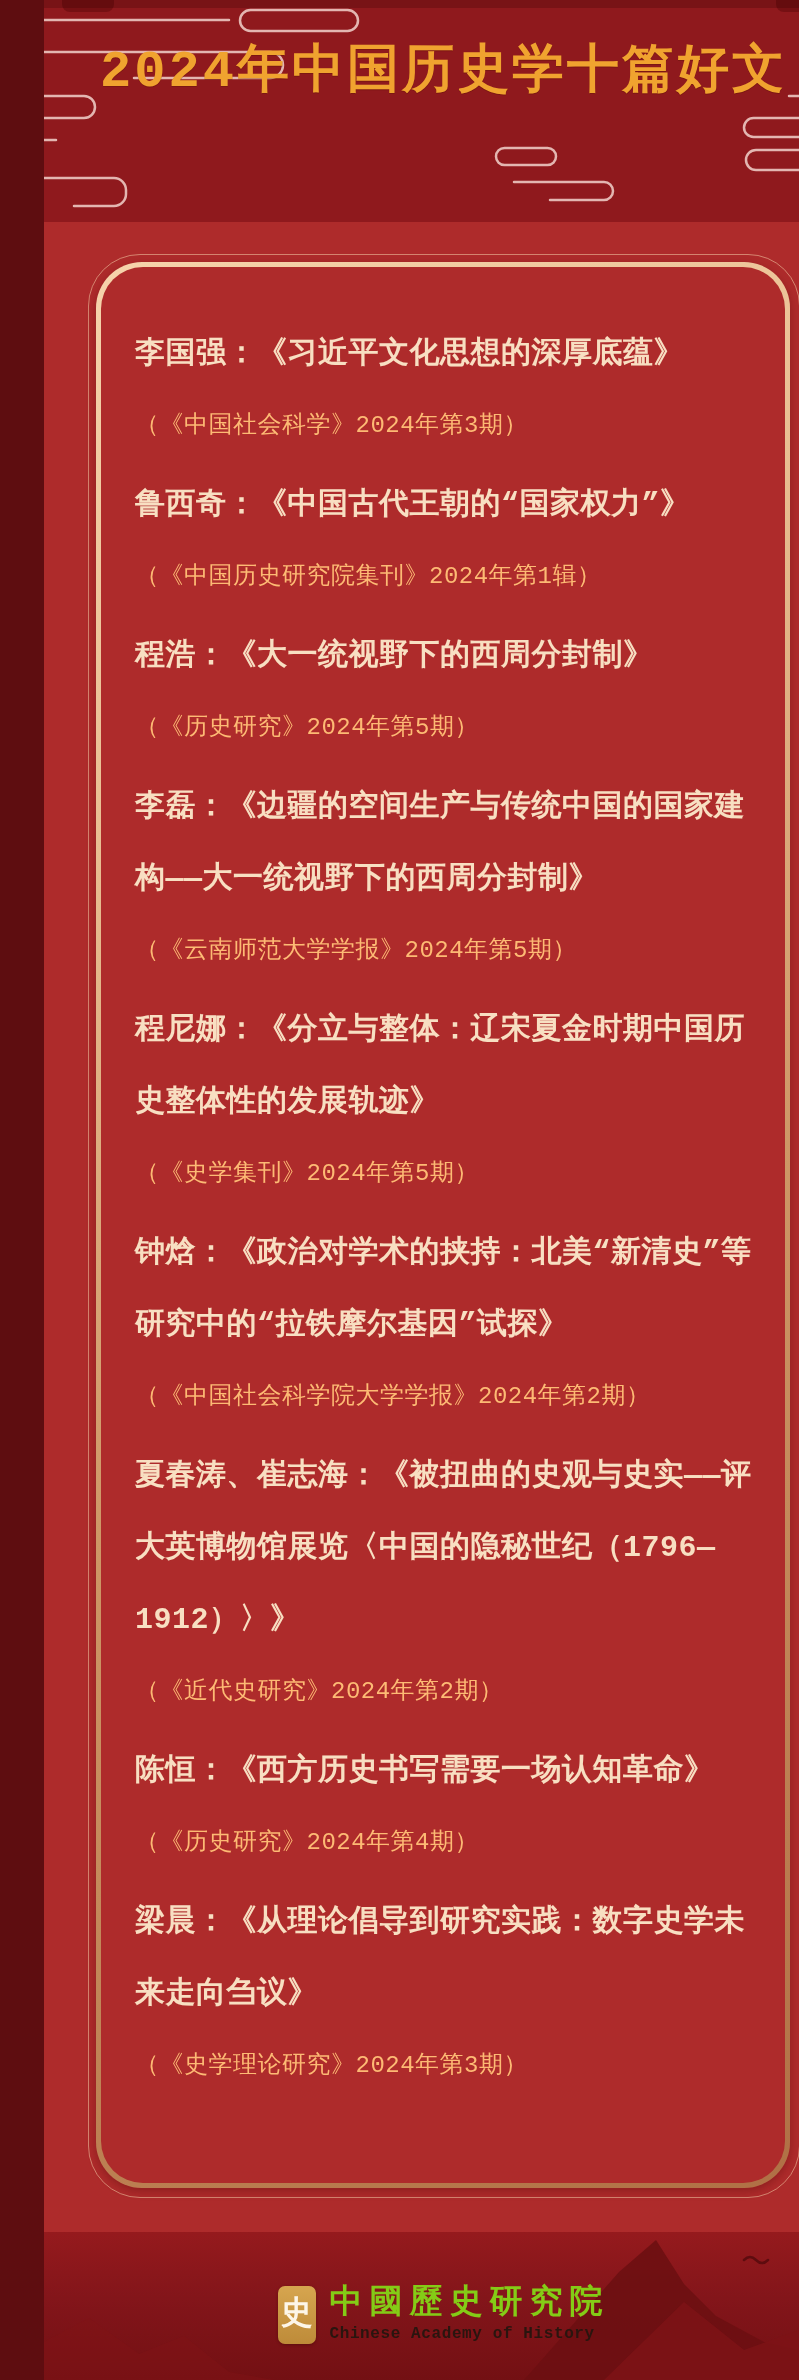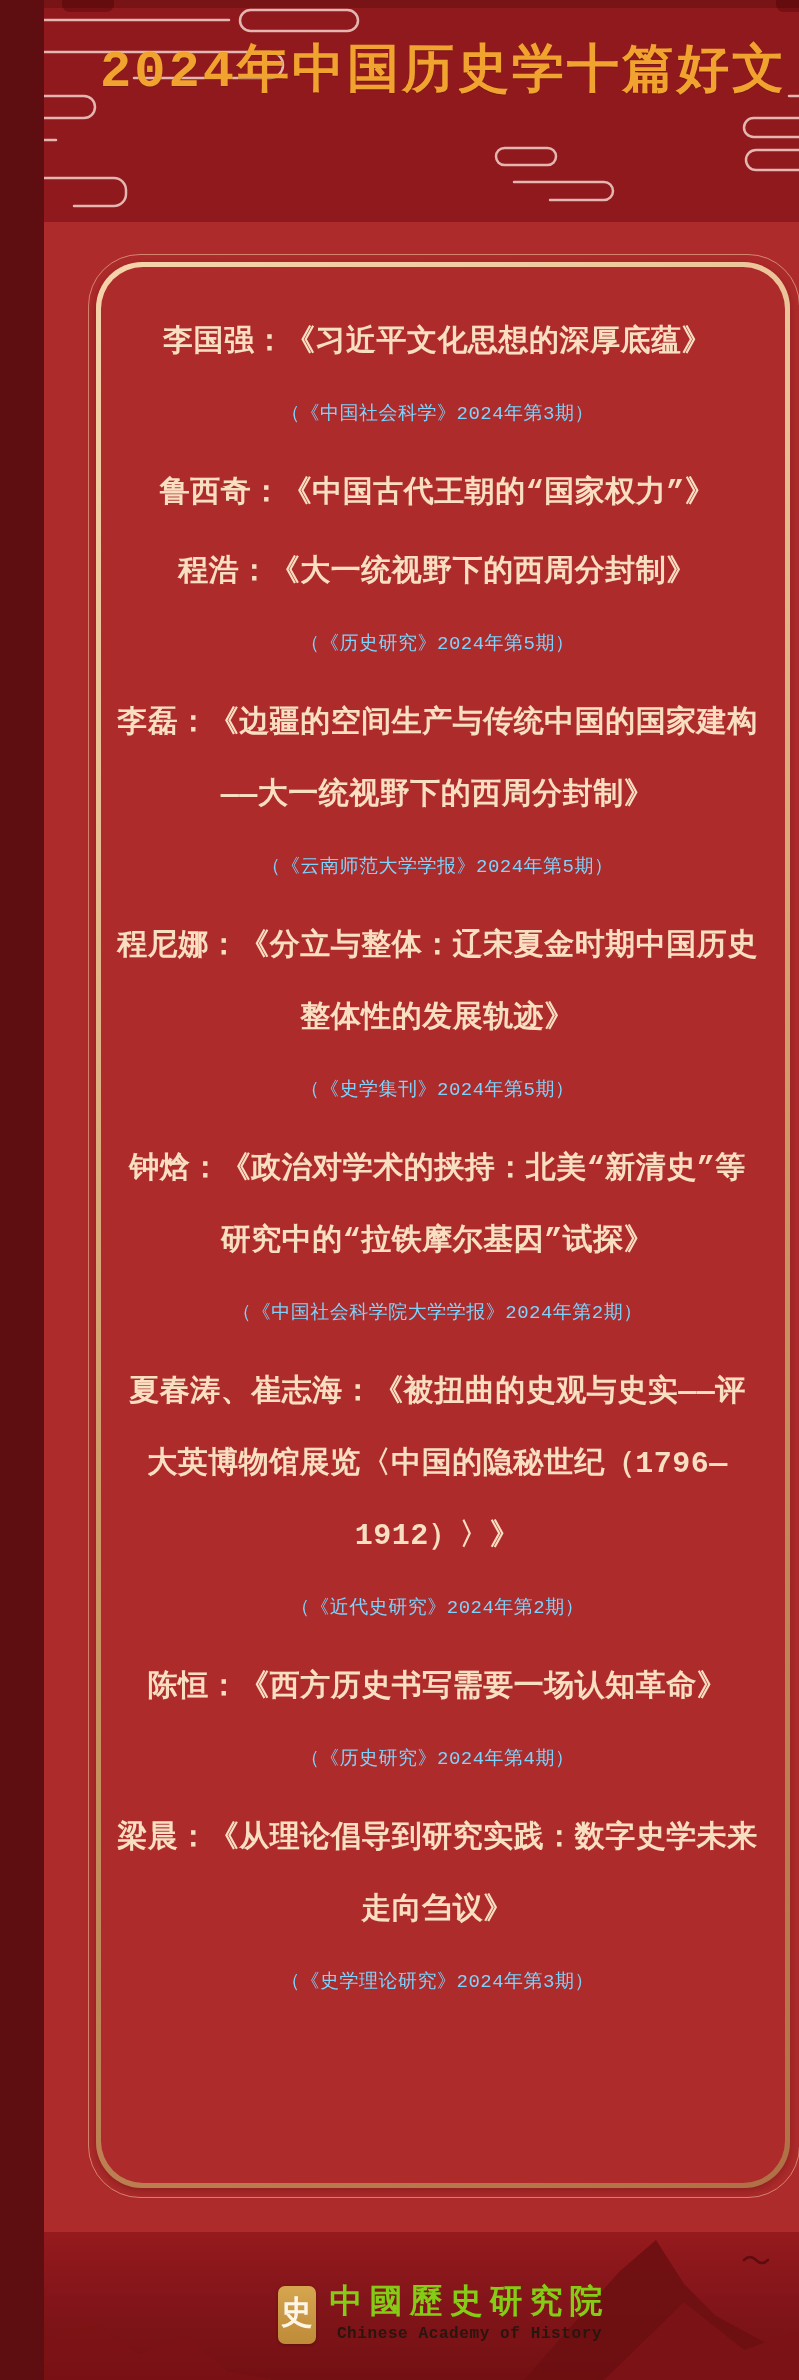--- a/index.html
+++ b/index.html
@@ -20,44 +20,44 @@
   .thin-outline{
     position:absolute;left:44px;top:254px;width:710px;height:1942px;
     border-radius:52px;border:1.5px solid rgba(244,206,168,.55);z-index:2;
   }
   .card-outer{
     position:absolute;left:52px;top:262px;width:694px;height:1926px;border-radius:46px;
     background:linear-gradient(150deg,#F6D3AB 0%,#E9BE92 25%,#CE9766 55%,#B07045 100%);
     box-shadow:0 3px 8px rgba(80,10,10,.35);z-index:2;
   }
   .card-inner{position:absolute;left:5px;top:5px;right:5px;bottom:5px;border-radius:42px;background:#AE2B2B;}
-  .article-list{position:absolute;left:0;top:0;right:0;padding:39px 26px 0 15px;text-align:center;}
+  .article-list{position:absolute;left:0;top:12px;right:0;padding:39px 26px 0 34px;}
   .article{margin:0 0 7px 0;}
   .article p{margin:0;line-height:72px;}
   .article-title{font-weight:bold;color:#F8DFC2;font-size:30px;letter-spacing:.5px;}
-  .article-citation{color:#7dd3fc;font-size:19px;letter-spacing:.5px;font-weight:normal;}
+  .article-citation{color:#fdba74;font-size:24px;letter-spacing:.5px;font-weight:normal;}
   .footer{
     position:absolute;top:2232px;left:0;width:799px;height:148px;z-index:3;
     background:linear-gradient(180deg,#951A1D 0%,#83151A 45%,#731013 100%);
   }
   .mountains{position:absolute;bottom:0;left:0;}
   .footer-logo{
     position:absolute;top:2286px;left:0;width:100%;z-index:6;
     display:flex;justify-content:center;align-items:center;gap:14px;
   }
   .seal{
     width:38px;height:58px;border-radius:7px;flex:0 0 auto;
     background:linear-gradient(180deg,#D6A54F 0%,#BE8B39 100%);
     display:flex;align-items:center;justify-content:center;
     box-shadow:0 1px 3px rgba(50,5,5,.4);
   }
   .seal-glyph{color:#FDF6E8;font-size:32px;font-weight:bold;line-height:1;}
   .org-text{display:flex;flex-direction:column;}
   .org-cn{font-size:33px;font-weight:bold;color:#84cc16;letter-spacing:7px;line-height:1.05;}
-  .org-en{font-size:16px;font-weight:bold;color:#2A150F;letter-spacing:.6px;margin-top:3px;text-align:center;}
+  .org-en{font-size:16px;font-weight:bold;color:#2A150F;letter-spacing:.6px;margin-top:3px;}
   .edge-shadow{
     position:absolute;top:222px;right:0;bottom:0;width:30px;z-index:5;
     background:linear-gradient(to right,rgba(60,0,5,0) 0%,rgba(55,0,5,.40) 100%);
   }
 </style>
 </head>
 <body>
 
 <div class="poster">
 
@@ -91,20 +91,21 @@
   <div class="card-outer">
     <div class="card-inner">
       <div class="article-list">
   <div class="article">
     <p class="article-title">李国强：《习近平文化思想的深厚底蕴》</p>
     <p class="article-citation">（《中国社会科学》2024年第3期）</p>
   </div>
 
   <div class="article">
     <p class="article-title">鲁西奇：《中国古代王朝的“国家权力”》</p>
+    <p class="article-citation">（《中国历史研究院集刊》2024年第1辑）</p>
   </div>
 
   <div class="article">
     <p class="article-title">程浩：《大一统视野下的西周分封制》</p>
     <p class="article-citation">（《历史研究》2024年第5期）</p>
   </div>
 
   <div class="article">
     <p class="article-title">李磊：《边疆的空间生产与传统中国的国家建构——大一统视野下的西周分封制》</p>
     <p class="article-citation">（《云南师范大学学报》2024年第5期）</p>

